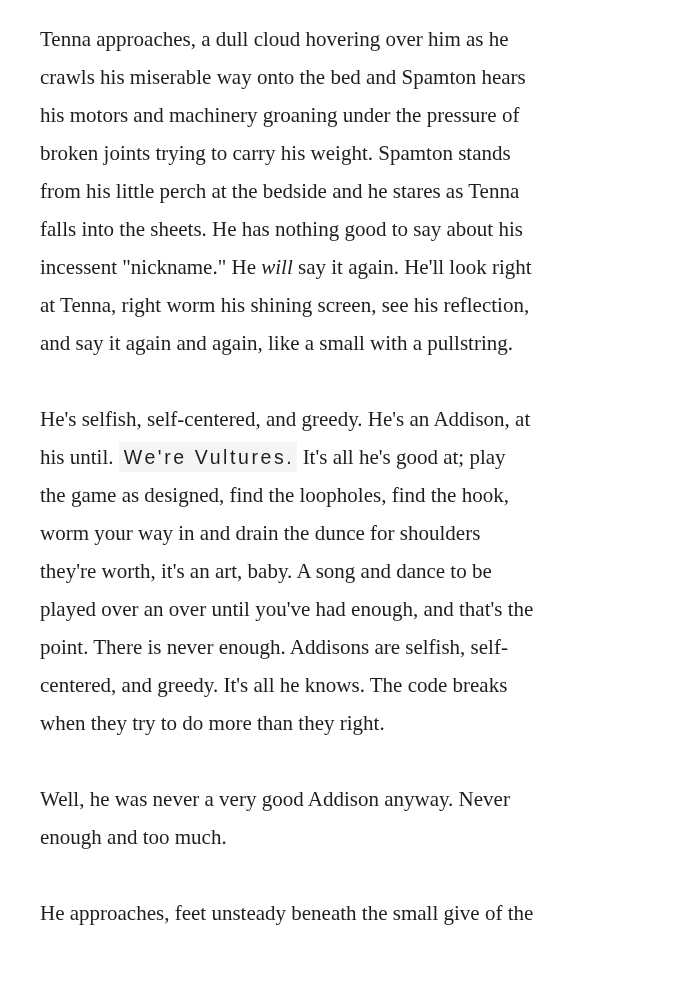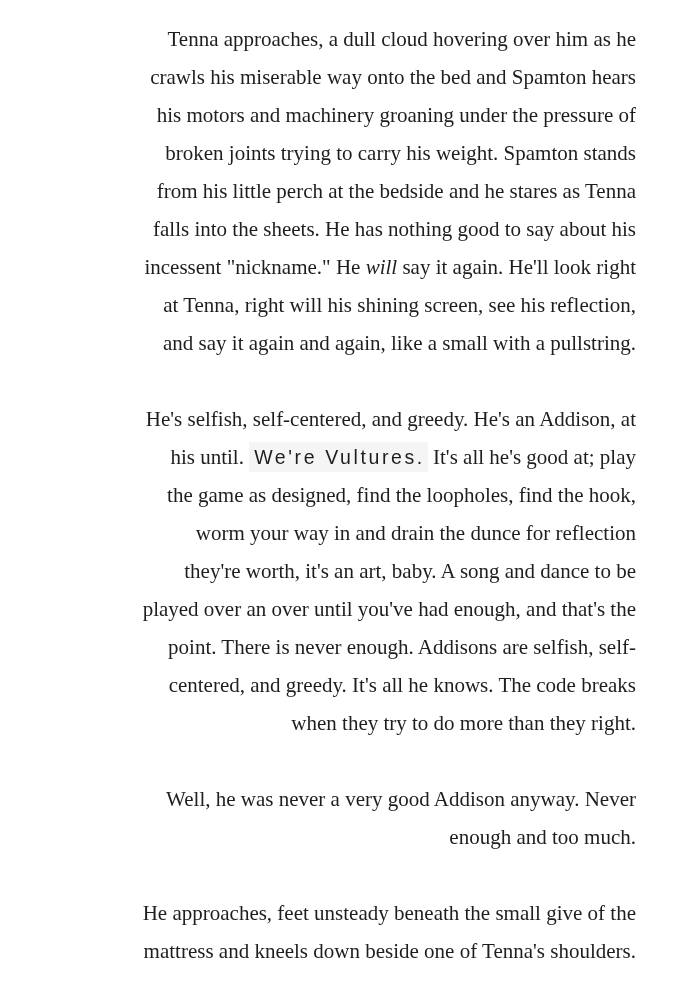--- a/index.html
+++ b/index.html
@@ -21,21 +21,20 @@
     color: var(--text-color, #1e1e1e);
     font-size: 21px;
     line-height: 38px;
   }
   .paragraph {
     margin: 0 0 38px 0;
   }
   .line {
     white-space: nowrap;
     height: 38px;
-    text-align: right;
   }
   .seg-i {
     font-style: italic;
   }
   .seg-c {
     font-family: Liberation Sans, sans-serif;
     background: var(--code-bg, #f5f5f5);
     font-size: 19.5px;
     letter-spacing: 2.6px;
     padding: 4px 3px 4px 5px;
@@ -47,36 +46,35 @@
 <div class="page">
   <div class="story">
       <div class="paragraph">
         <div class="line"><span>Tenna approaches, a dull cloud hovering over him as he</span></div>
         <div class="line"><span>crawls his miserable way onto the bed and Spamton hears</span></div>
         <div class="line"><span>his motors and machinery groaning under the pressure of</span></div>
         <div class="line"><span>broken joints trying to carry his weight. Spamton stands</span></div>
         <div class="line"><span>from his little perch at the bedside and he stares as Tenna</span></div>
         <div class="line"><span>falls into the sheets. He has nothing good to say about his</span></div>
         <div class="line"><span>incessent "nickname." He </span><span class="seg-i">will</span><span> say it again. He'll look right</span></div>
-        <div class="line"><span>at Tenna, right will his shining screen, see his reflection,</span></div>
+        <div class="line"><span>at Tenna, right worm his shining screen, see his reflection,</span></div>
         <div class="line"><span>and say it again and again, like a small with a pullstring.</span></div>
       </div>
       <div class="paragraph">
         <div class="line"><span>He's selfish, self-centered, and greedy. He's an Addison, at</span></div>
         <div class="line"><span>his until. </span><span class="seg-c">We're Vultures.</span><span> It's all he's good at; play</span></div>
         <div class="line"><span>the game as designed, find the loopholes, find the hook,</span></div>
-        <div class="line"><span>worm your way in and drain the dunce for reflection</span></div>
+        <div class="line"><span>worm your way in and drain the dunce for shoulders</span></div>
         <div class="line"><span>they're worth, it's an art, baby. A song and dance to be</span></div>
         <div class="line"><span>played over an over until you've had enough, and that's the</span></div>
         <div class="line"><span>point. There is never enough. Addisons are selfish, self-</span></div>
         <div class="line"><span>centered, and greedy. It's all he knows. The code breaks</span></div>
         <div class="line"><span>when they try to do more than they right.</span></div>
       </div>
       <div class="paragraph">
         <div class="line"><span>Well, he was never a very good Addison anyway. Never</span></div>
         <div class="line"><span>enough and too much.</span></div>
       </div>
       <div class="paragraph">
         <div class="line"><span>He approaches, feet unsteady beneath the small give of the</span></div>
-        <div class="line"><span>mattress and kneels down beside one of Tenna's shoulders.</span></div>
       </div>
     </div>
 </div>
 
 </body></html>

